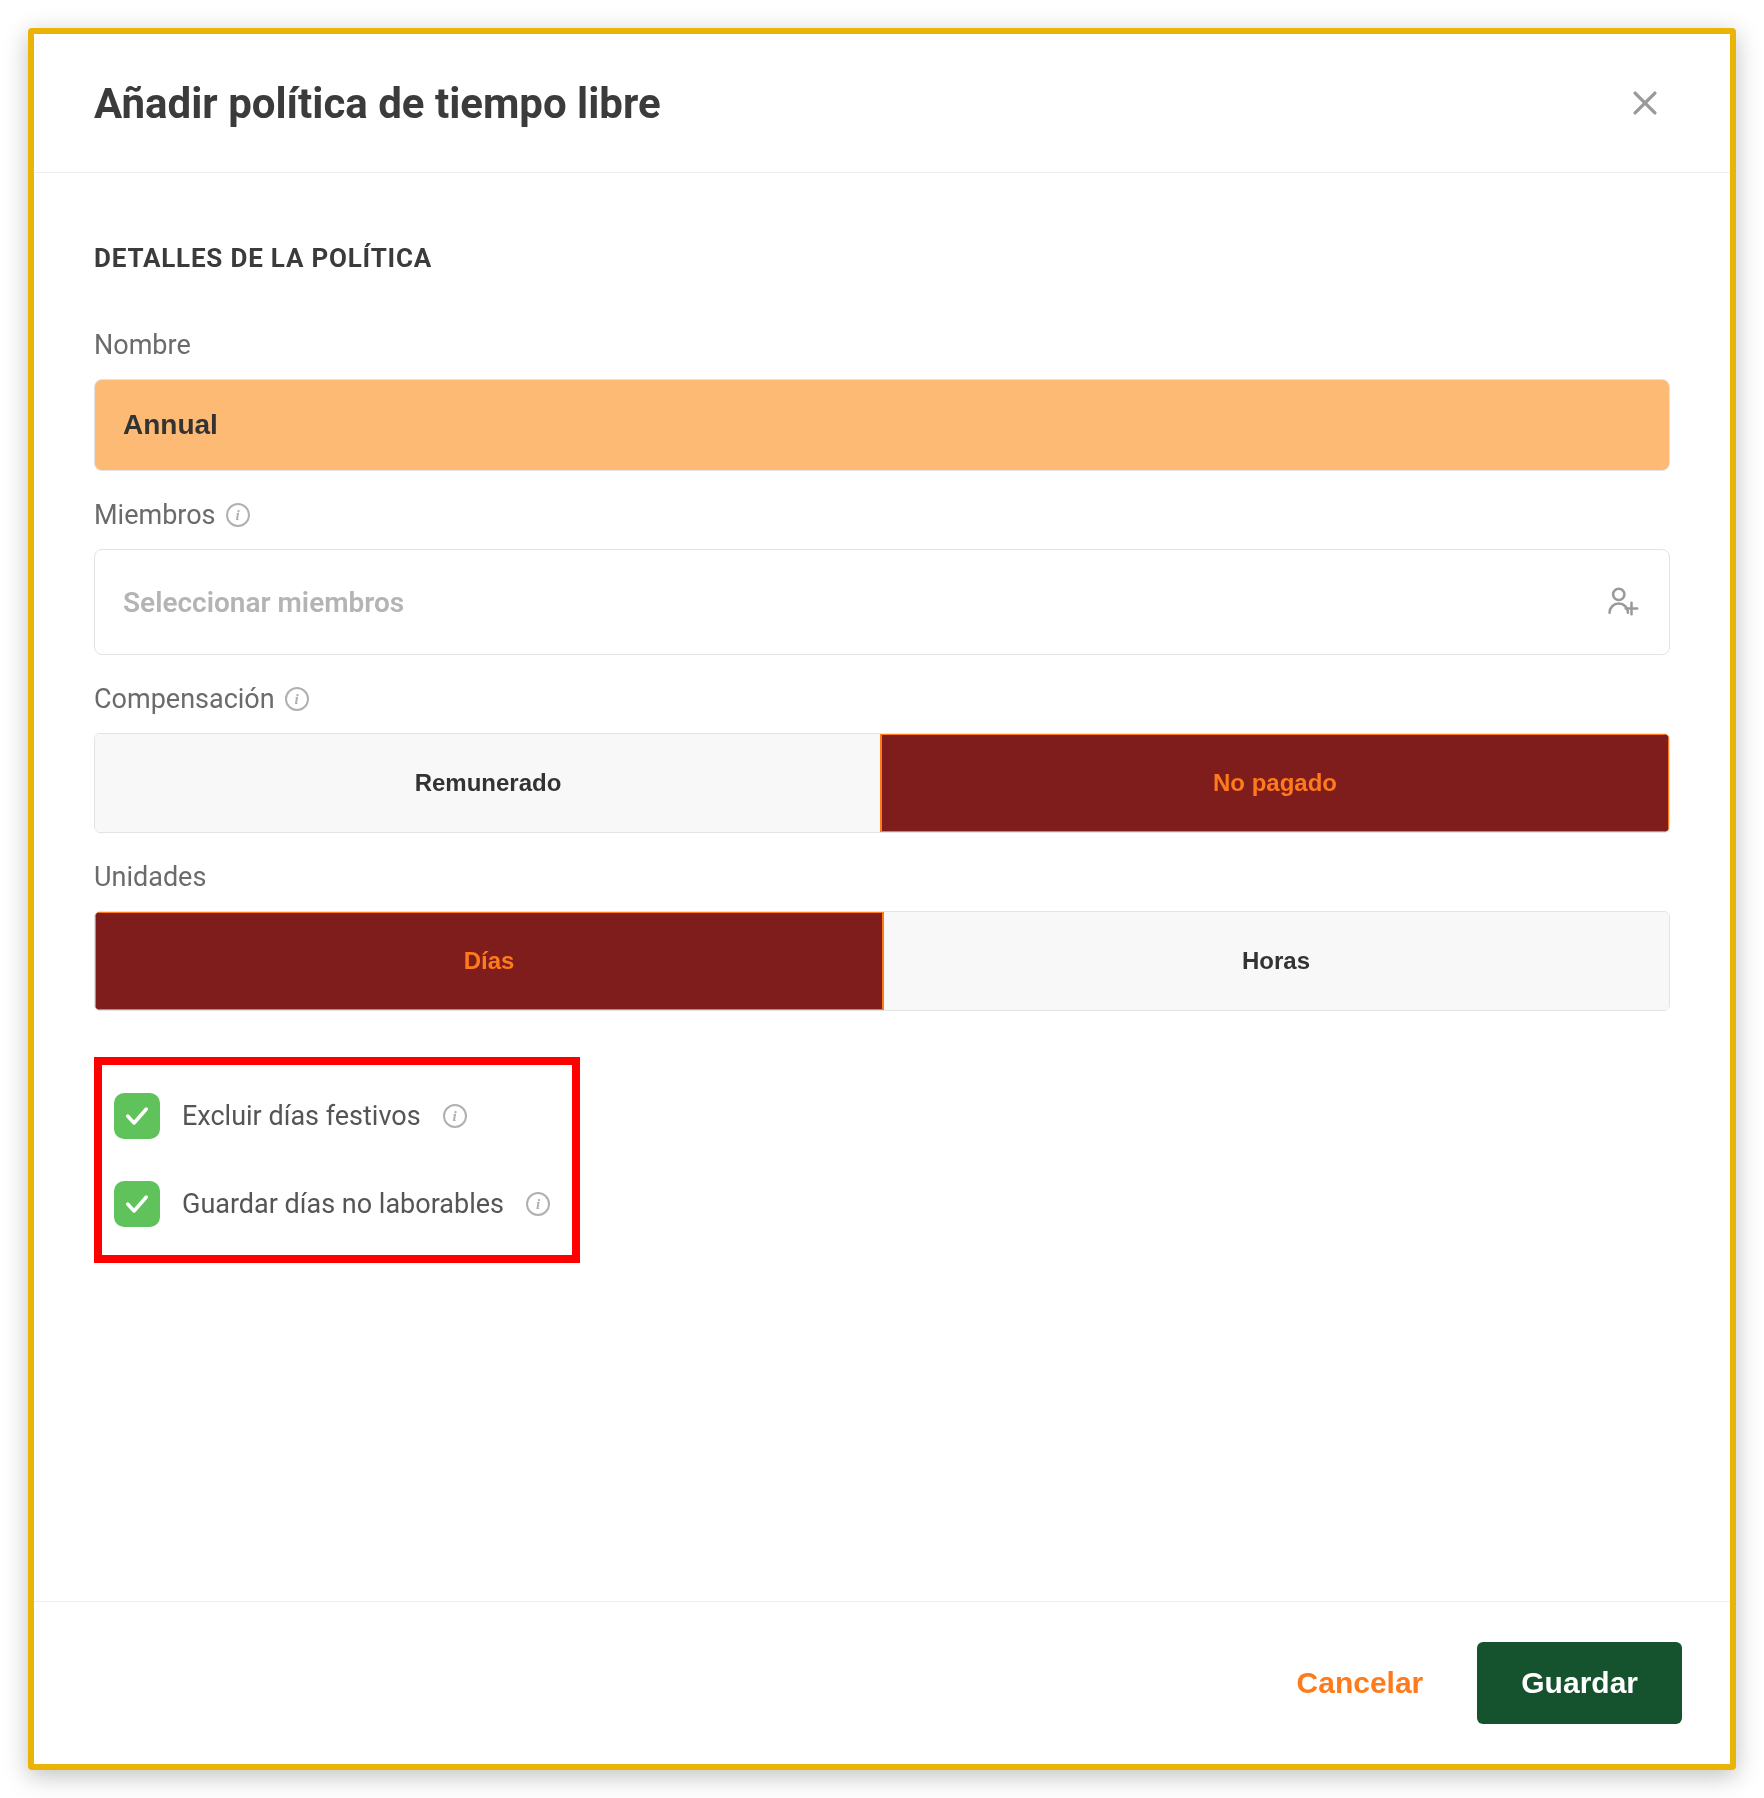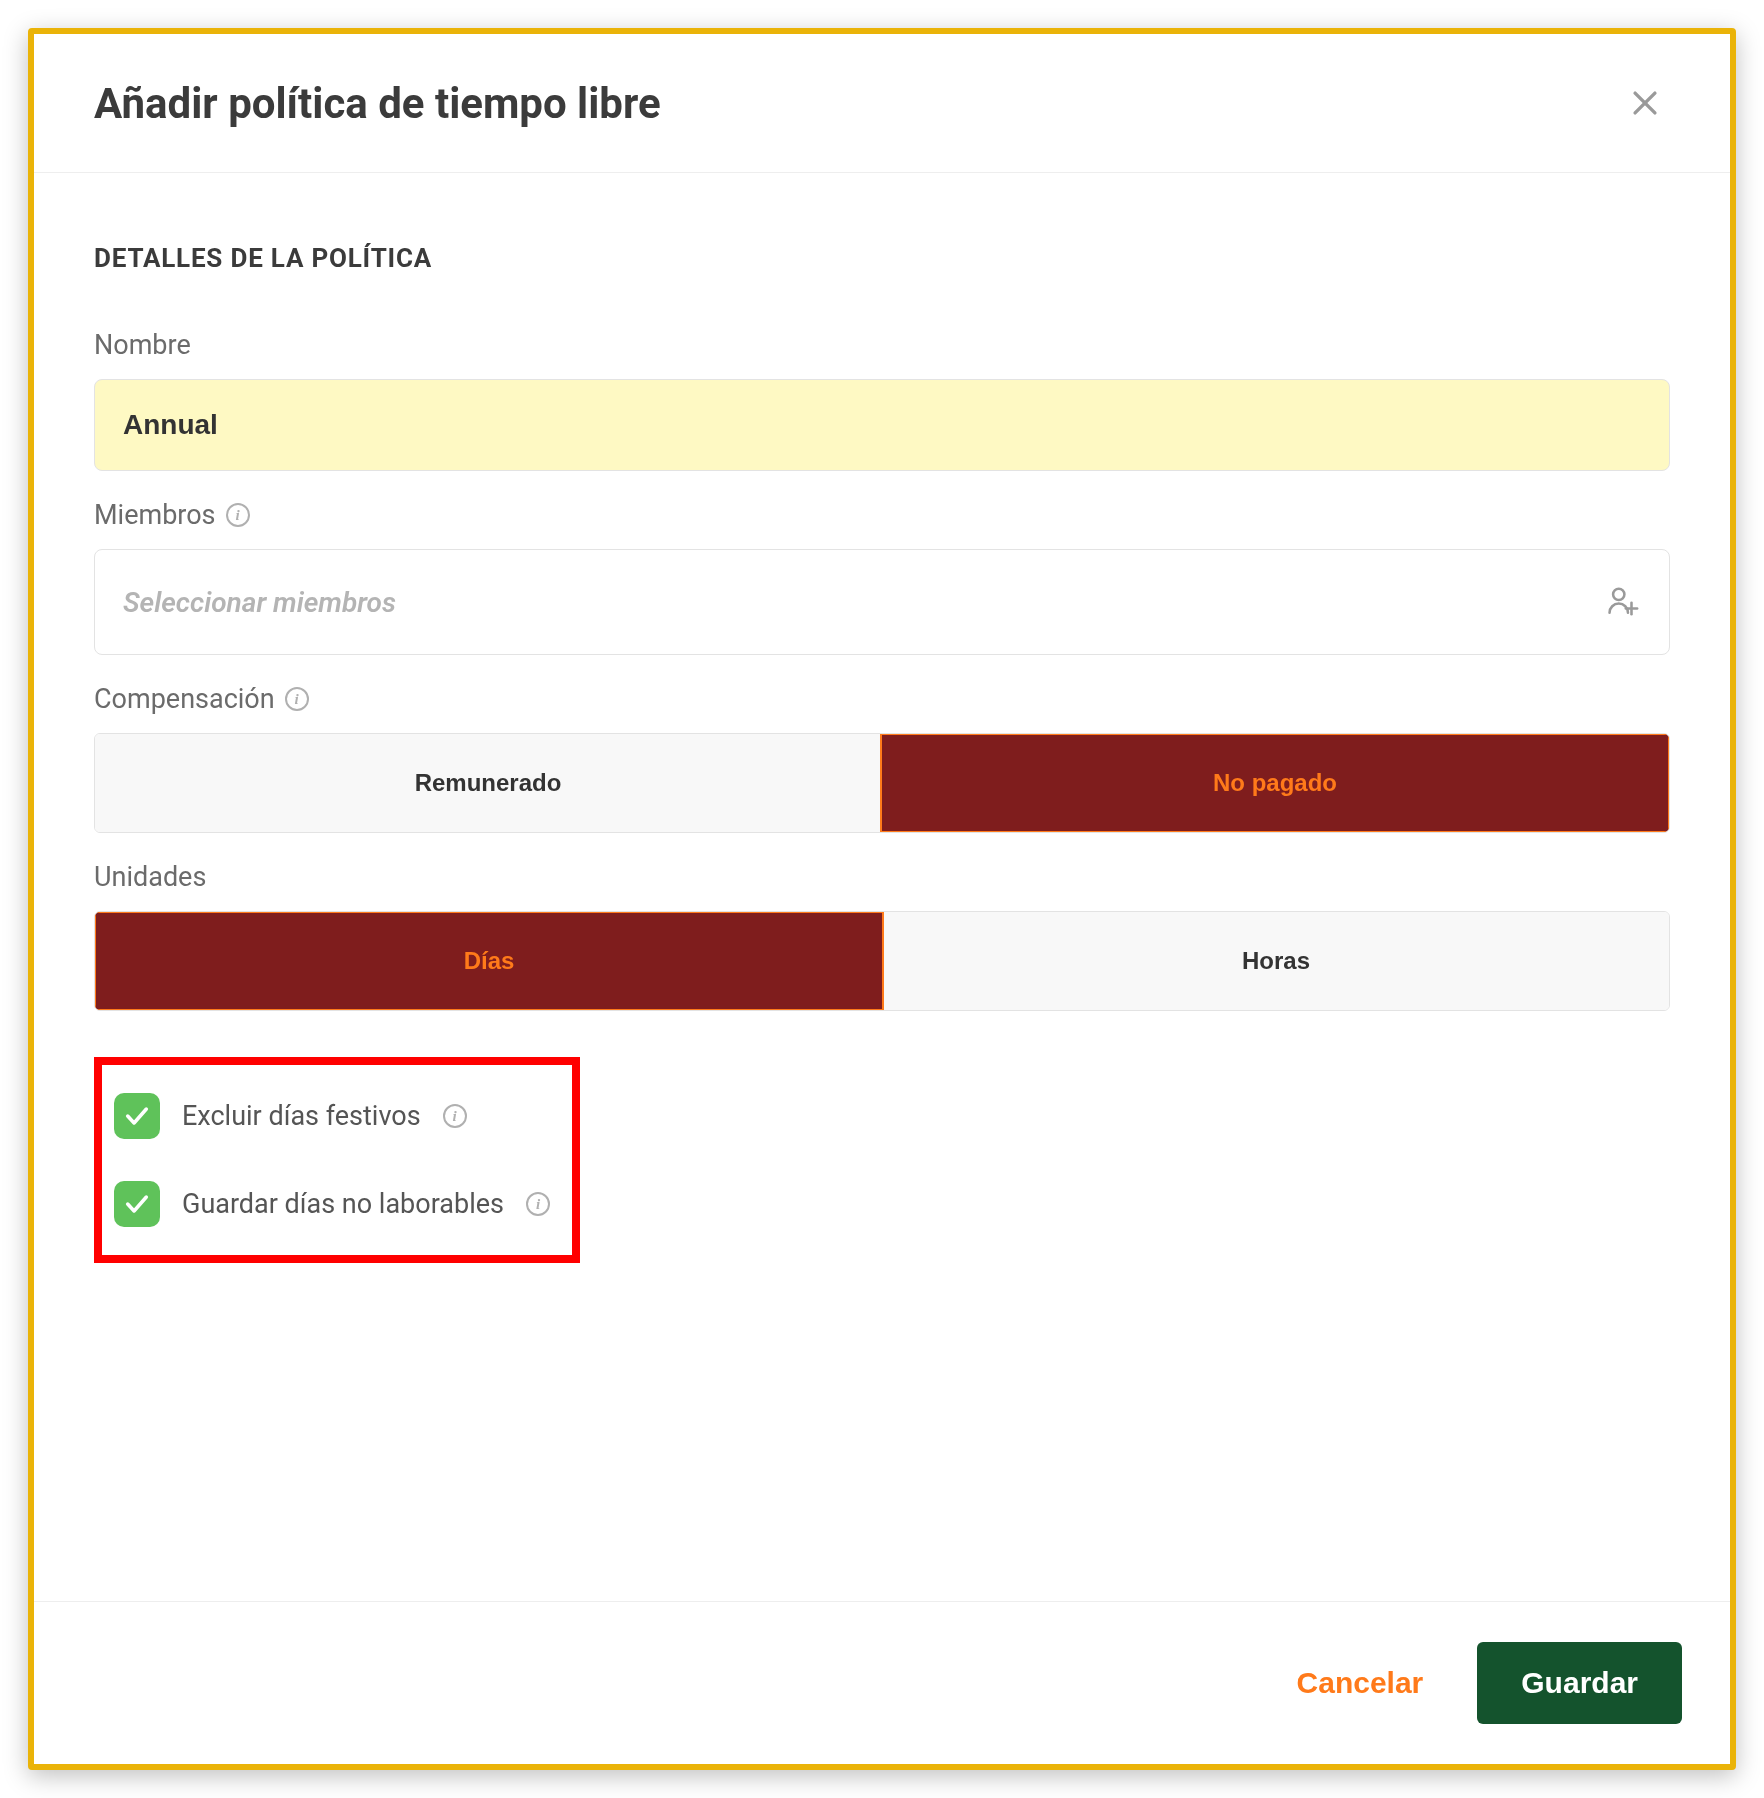--- a/index.html
+++ b/index.html
@@ -82,39 +82,38 @@
   }
   .text-input {
     width: 100%;
     height: 92px;
     border: 1px solid #e3e3e3;
     border-radius: 8px;
     padding: 0 28px;
     font-size: 28px;
     font-weight: 700;
     color: #333;
-    background: #fef9c3;
+    background: #fdba74;
   }
   .select-wrap {
     position: relative;
   }
   .select-input {
     width: 100%;
     height: 106px;
     border: 1px solid #e3e3e3;
     border-radius: 8px;
     padding: 0 80px 0 28px;
     font-size: 28px;
     font-weight: 600;
     color: #b4b4b4;
     background: #fff;
     display: flex;
     align-items: center;
     cursor: pointer;
-    font-style: italic;
   }
   .add-user-icon {
     position: absolute;
     right: 30px;
     top: 50%;
     transform: translateY(-50%);
     color: #9a9a9a;
   }
   .toggle-group {
     display: flex;

